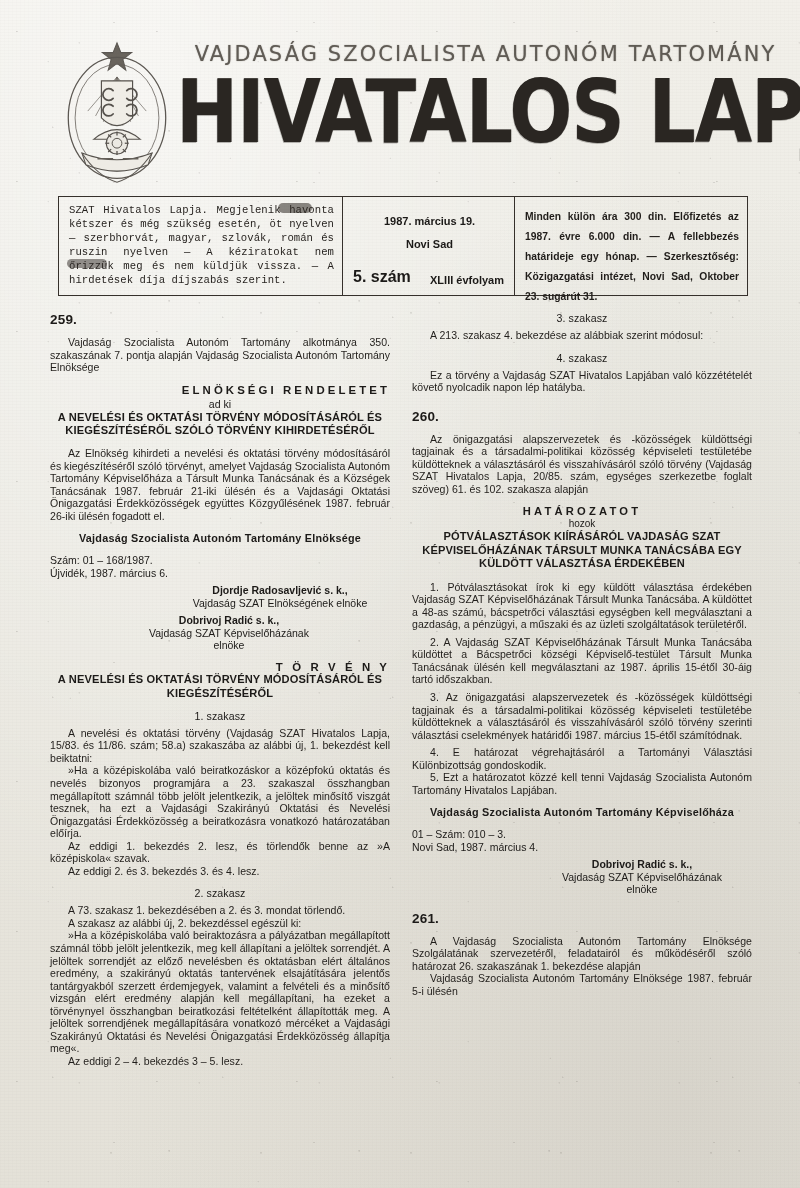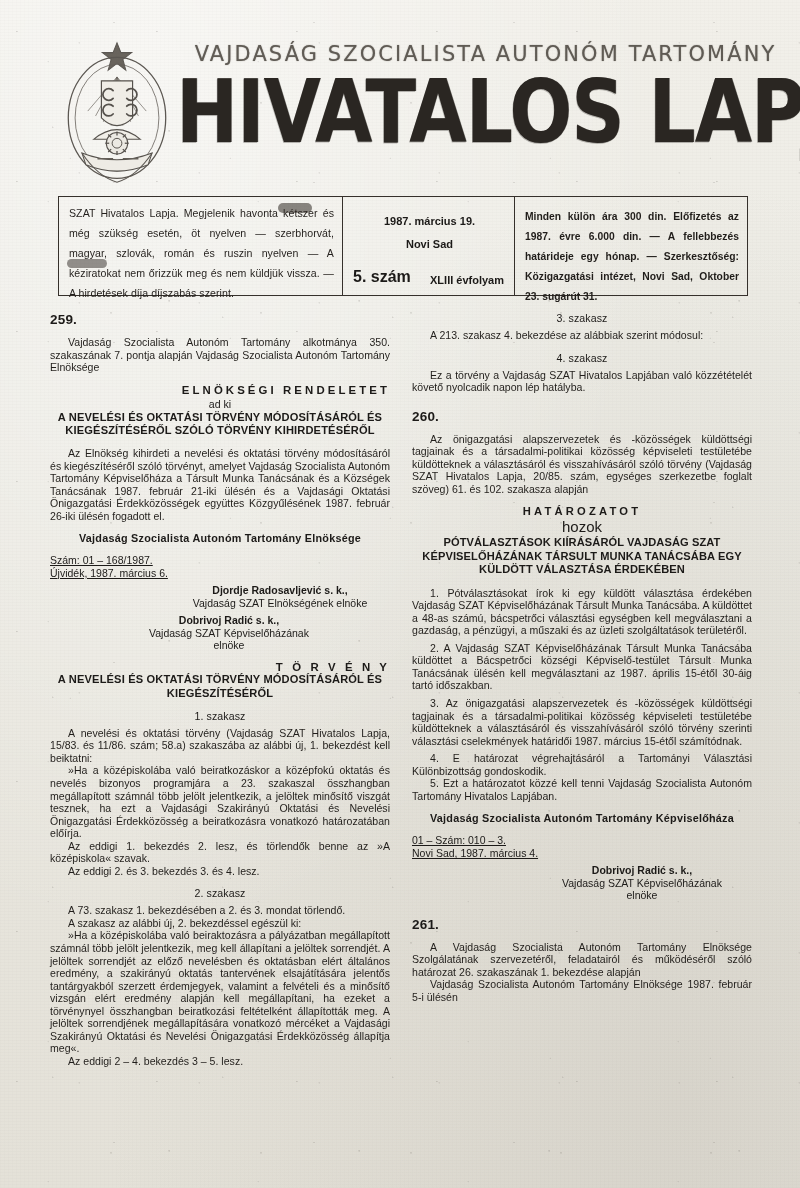--- a/index.html
+++ b/index.html
@@ -85,22 +85,22 @@
     position:absolute;left:58px;top:196px;width:690px;height:100px;
     border:1.6px solid #35302b;
     display:flex;
     box-sizing:border-box;
   }
   .ib-cell{padding:6px 8px 4px 10px;box-sizing:border-box;position:relative;}
   .ib-left{width:284px;border-right:1.5px solid #35302b;}
   .ib-mid{width:172px;border-right:1.5px solid #35302b;text-align:center;}
   .ib-right{flex:1;}
   .ib-left p{
-    margin:0;font-size:10.6px;line-height:20px;text-align:justify;
-    color:#231f1c;letter-spacing:.05px;
+    margin:0;font-size:10.6px;line-height:14px;text-align:justify;
+    color:#231f1c;letter-spacing:.05px;font-family:Liberation Mono, monospace;
   }
   .ib-blot{
     position:absolute;right:30px;top:6px;width:34px;height:10px;border-radius:6px;
     background:rgba(45,40,35,.55);
     filter:blur(.4px);
   }
   .ib-blot2{
     position:absolute;left:8px;top:62px;width:40px;height:9px;border-radius:5px;
     background:rgba(45,40,35,.5);filter:blur(.4px);
   }
@@ -136,28 +136,28 @@
   }
   .decree-sub{text-align:center;font-size:10.6px;margin:2px 0 1px 0;}
   .law-title{
     text-align:center;font-size:11.1px;font-weight:700;line-height:13.2px;margin:0;
     letter-spacing:.15px;
   }
   .signer-name{font-weight:700;}
   .org-line{
     text-align:center;font-weight:700;font-size:10.8px;margin:0;letter-spacing:.25px;
   }
-  .meta{font-size:10.5px;line-height:12.5px;margin:0;text-decoration:underline;}
+  .meta{font-size:10.5px;line-height:12.5px;margin:0;}
   .sign-right{margin-left:120px;text-align:center;font-size:10.5px;line-height:12.4px;}
   .sign-mid{margin-left:18px;text-align:center;font-size:10.5px;line-height:12.4px;}
 
   .res-head{
     text-align:center;font-size:11.2px;font-weight:700;letter-spacing:3.2px;margin:0;
   }
-  .res-sub{text-align:center;font-size:15px;margin:1px 0 1px 0;}
+  .res-sub{text-align:center;font-size:10px;margin:1px 0 1px 0;}
   .res-title{
     text-align:center;font-size:11.1px;font-weight:700;line-height:13.4px;margin:0;
     letter-spacing:.1px;
   }
 </style>
 </head>
 <body>
 
 <div id="paper"></div>
 <div id="grain"></div>

